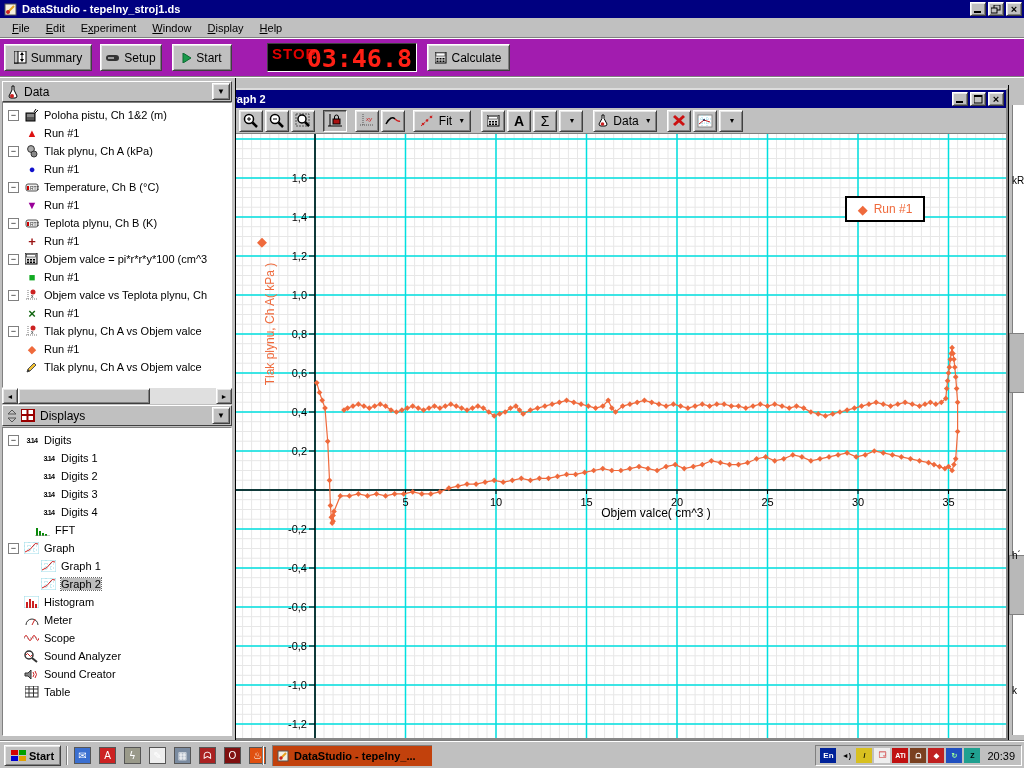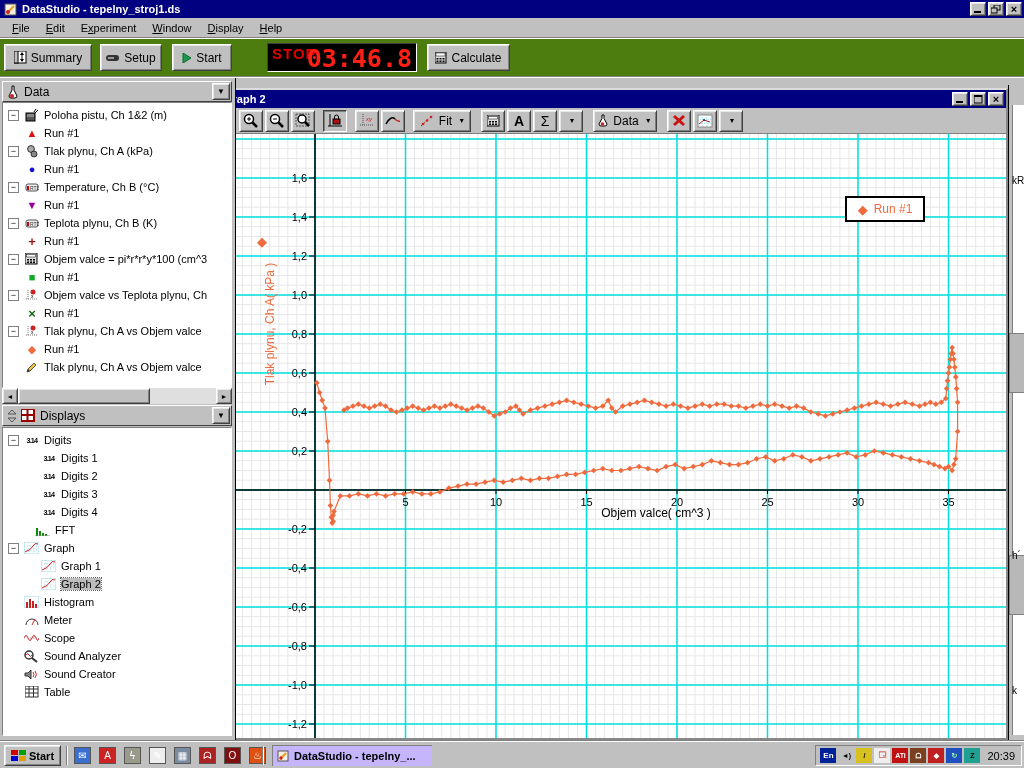--- a/index.html
+++ b/index.html
@@ -17,21 +17,21 @@
   .titlebar .title-text { color:#fff; font-weight:bold; font-size:11px; margin-left:4px; flex:1; }
   .winbtn { width:16px; height:14px; margin-left:2px; font-size:9px; font-weight:bold; line-height:10px; display:inline-flex; align-items:center; justify-content:center; }
   .icon { display:inline-flex; align-items:center; justify-content:center; }
   .icon svg { display:block; }
 
   
   .menubar { position:absolute; left:0; top:18px; width:1024px; height:20px; display:flex; align-items:center; padding-left:4px; border-bottom:1px solid #808080; box-shadow:0 1px 0 #ffffff; background:#c0c0c0; }
   .menu-item { padding:2px 8px; }
 
   
-  .main-toolbar { position:absolute; left:0; top:39px; width:1024px; height:38px; background:#4d7c0f; border-bottom:1px solid #808080; box-shadow:0 1px 0 #ffffff; }
+  .main-toolbar { position:absolute; left:0; top:39px; width:1024px; height:38px; background:#a21caf; border-bottom:1px solid #808080; box-shadow:0 1px 0 #ffffff; }
   .tb-btn { position:absolute; top:5px; height:27px; padding:0 10px; font-size:12px; }
   .timer { position:absolute; left:267px; top:4px; width:150px; height:29px; background:#000; border:1px solid; border-color:#404040 #fff #fff #404040; }
   .timer .stop { position:absolute; left:4px; top:1px; color:#e00000; font-size:15px; font-weight:bold; letter-spacing:1px; }
   .timer .tval { position:absolute; right:4px; top:0px; color:#ff2015; font-family:"DejaVu Sans Mono",monospace; font-weight:bold; font-size:25px; line-height:29px; }
 
   
   .sidebar { position:absolute; left:0; top:78px; width:236px; height:662px; background:#c0c0c0; border-right:1px solid #000; z-index:5; }
   .panel-header { position:absolute; left:2px; width:230px; height:21px; display:flex; align-items:center; padding:0 1px 0 4px; background:#c0c0c0; border:1px solid; border-color:#ffffff #404040 #404040 #ffffff; font-size:12px; }
   .panel-header .ph-label { flex:1; margin-left:5px; }
   .ph-drop { width:18px; height:17px; font-size:8px; }
@@ -66,21 +66,21 @@
   
   .sliver { position:absolute; left:1008px; top:85px; width:16px; height:655px; background:#c0c0c0; border-left:1px solid #000; z-index:1; }
   .sliver .white { position:absolute; left:3px; top:20px; width:13px; height:630px; background:#fff; border-left:1px solid #808080; }
   .sliver .band { position:absolute; left:0; width:16px; background:#b8b8b8; border:1px solid #808080; }
   .frag { position:absolute; left:3px; font-size:10px; color:#000; }
 
   
   .taskbar { position:absolute; left:0; top:741px; width:1024px; height:27px; background:#c0c0c0; border-top:1px solid #fff; box-shadow:0 -1px 0 #808080; z-index:9; }
   .start-btn { position:absolute; left:4px; top:3px; height:21px; padding:0 6px; font-weight:bold; font-size:11px; gap:3px; }
   .ql { position:absolute; top:5px; width:17px; height:17px; }
-  .task-btn { position:absolute; left:272px; top:3px; width:160px; height:21px; padding:0 5px; justify-content:flex-start; font-weight:bold; background:#c4b5fd; border-color:#404040 #fff #fff #404040; box-shadow:inset 1px 1px 0 #808080; font-size:11px; white-space:nowrap; overflow:hidden; }
+  .task-btn { position:absolute; left:272px; top:3px; width:160px; height:21px; padding:0 5px; justify-content:flex-start; font-weight:bold; background:#c2410c; border-color:#404040 #fff #fff #404040; box-shadow:inset 1px 1px 0 #808080; font-size:11px; white-space:nowrap; overflow:hidden; }
   .tray { position:absolute; right:2px; top:3px; height:21px; display:flex; align-items:center; gap:2px; padding:0 6px 0 4px; border:1px solid; border-color:#808080 #fff #fff #808080; }
   .tray-ico { width:16px; height:15px; font-size:8px; font-weight:bold; color:#fff; display:inline-flex; align-items:center; justify-content:center; }
   .clock { font-size:11px; margin-left:5px; color:#000; }
   .vsep { position:absolute; top:4px; width:2px; height:19px; border-left:1px solid #808080; border-right:1px solid #fff; }
 </style>
 </head>
 <body>
 
 <div class="screen">
 

